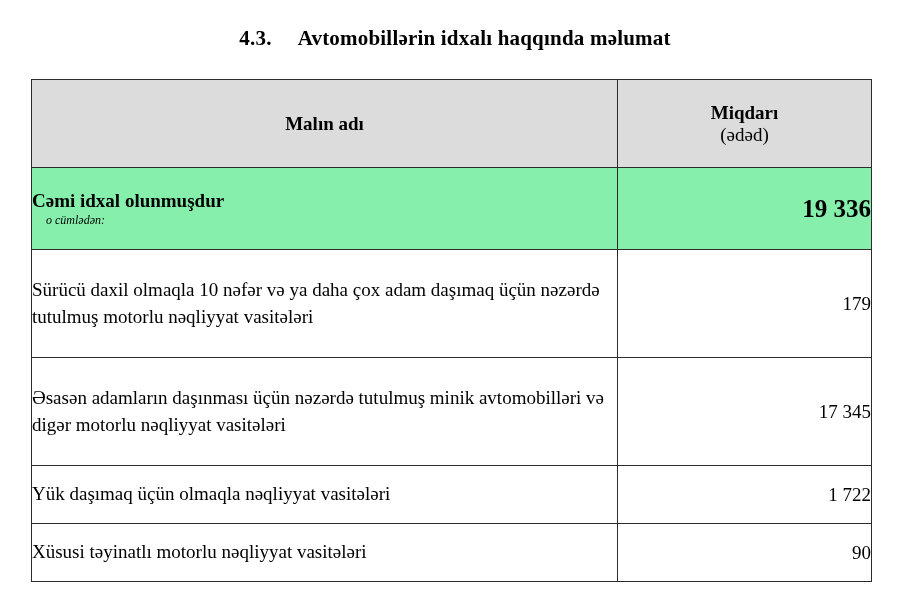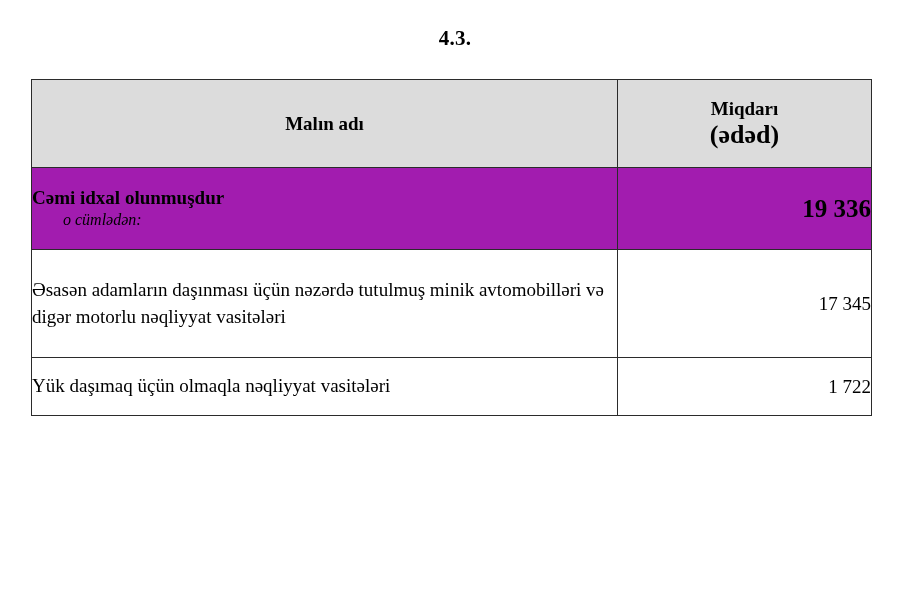--- a/index.html
+++ b/index.html
@@ -57,42 +57,42 @@
     background: #dcdcdc;
     text-align: center;
     font-weight: bold;
     font-size: 19px;
     height: 88px;
     padding: 6px 10px;
     box-sizing: border-box;
   }
   .head-cell .line2 {
     display: block;
-    font-weight: bold;
-    font-size: 26px;
+    font-weight: normal;
+    font-size: 19px;
   }
   .total-row td {
-    background: #a21caf;
+    background: #86efac;
   }
   .total-name {
     padding: 14px 10px 16px 62px;
     box-sizing: border-box;
     height: 82px;
   }
   .total-name .t1 {
     font-weight: bold;
     font-size: 19px;
     display: block;
     line-height: 1.25;
   }
   .total-name .t2 {
     font-style: italic;
-    font-size: 16px;
+    font-size: 12px;
     display: block;
-    padding-left: 31px;
+    padding-left: 14px;
     line-height: 1.3;
   }
   .total-qty {
     text-align: right;
     font-weight: bold;
     font-size: 25px;
     padding: 0 22px 0 10px;
     vertical-align: bottom;
     height: 82px;
     padding-bottom: 14px;
@@ -113,20 +113,21 @@
   .row-tall .item-name, .row-tall .item-qty { height: 108px; }
   .row-short .item-name, .row-short .item-qty { height: 58px; }
 </style>
 </head>
 <body>
 
 <div class="page">
 
   <div class="doc-title">
     <span class="num">4.3.</span>
+    <span class="txt">Avtomobillərin idxalı haqqında məlumat</span>
   </div>
 
   <table class="data-table">
     <colgroup>
       <col class="col-name">
       <col class="col-qty">
     </colgroup>
     <thead>
       <tr>
         <th class="head-cell">Malın adı</th>
@@ -138,23 +139,31 @@
     </thead>
     <tbody>
       <tr class="total-row">
         <td class="total-name">
           <span class="t1">Cəmi idxal olunmuşdur</span>
           <span class="t2">o cümlədən:</span>
         </td>
         <td class="total-qty">19 336</td>
       </tr>
       <tr class="row-tall">
+        <td class="item-name">Sürücü daxil olmaqla 10 nəfər və ya daha çox adam daşımaq üçün nəzərdə tutulmuş motorlu nəqliyyat vasitələri</td>
+        <td class="item-qty">179</td>
+      </tr>
+      <tr class="row-tall">
         <td class="item-name">Əsasən adamların daşınması üçün nəzərdə tutulmuş minik avtomobilləri və digər motorlu nəqliyyat vasitələri</td>
         <td class="item-qty">17 345</td>
       </tr>
       <tr class="row-short">
         <td class="item-name">Yük daşımaq üçün olmaqla nəqliyyat vasitələri</td>
         <td class="item-qty">1 722</td>
       </tr>
+      <tr class="row-short">
+        <td class="item-name">Xüsusi təyinatlı motorlu nəqliyyat vasitələri</td>
+        <td class="item-qty">90</td>
+      </tr>
     </tbody>
   </table>
 
 </div>
 
 </body></html>

